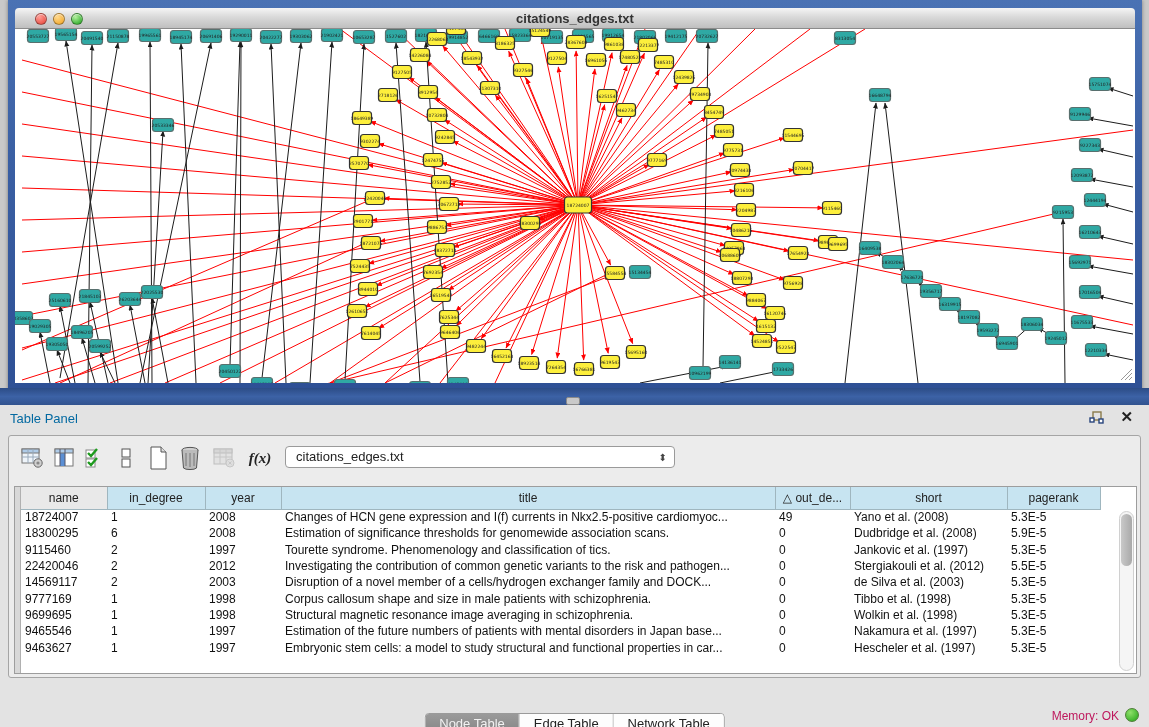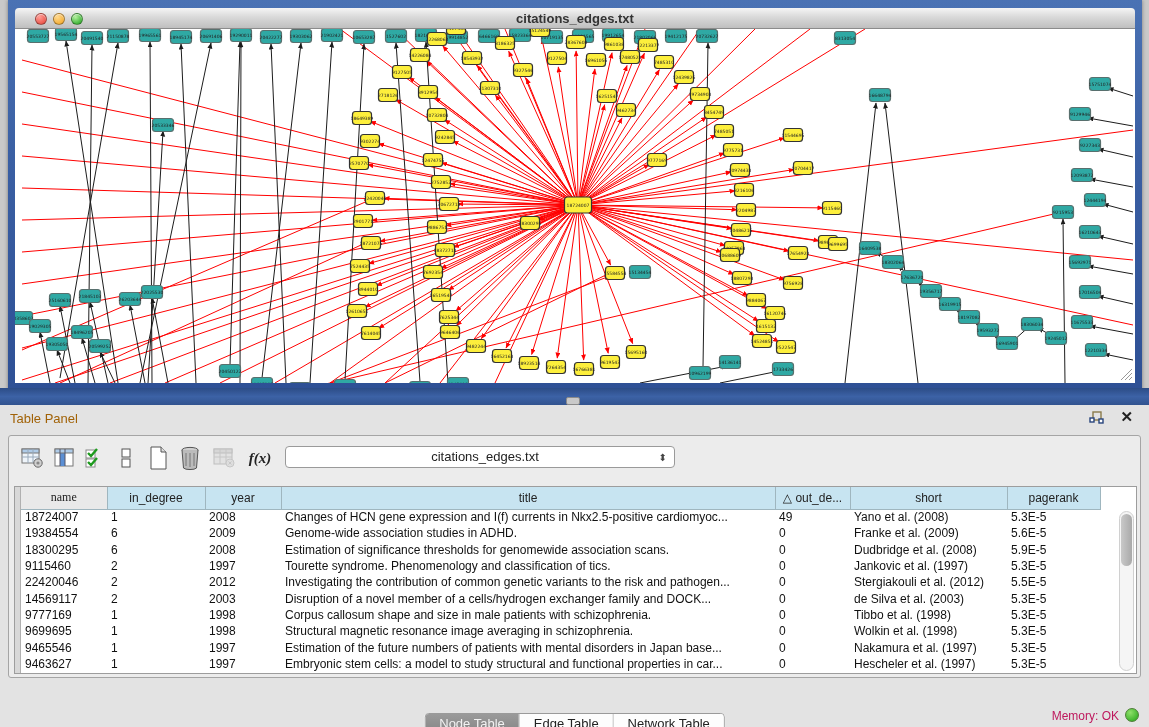--- a/index.html
+++ b/index.html
@@ -29,45 +29,45 @@
   
   #divider { position:absolute; left:0; top:388px; width:1149px; height:17px;
     background:linear-gradient(180deg,#2c4c86,#3c62a6 50%,#31538f); }
   #divider-grip { position:absolute; left:566px; top:9px; width:14px; height:8px;
     background:#c9c9c9; border:1px solid #8a8a8a; border-radius:2px; }
 
   
   #table-panel { position:absolute; left:0; top:405px; width:1149px; height:322px;
     background:#e3e3e3; }
   #panel-titlebar { position:absolute; left:0; top:0; width:100%; height:27px; }
-  #panel-title { position:absolute; left:10px; top:6px; font-size:13px; color:#a16207; }
+  #panel-title { position:absolute; left:10px; top:6px; font-size:13px; color:#0369a1; }
   #float-icon { position:absolute; right:44px; top:5px; width:18px; height:16px; cursor:pointer; }
   #panel-close { position:absolute; right:16px; top:3px; font-size:15px; font-weight:bold;
     color:#222; cursor:pointer; }
 
   #panel-body { position:absolute; left:8px; top:30px; width:1133px; height:243px;
     background:#ececec; border:1px solid #a5a5a5; border-radius:3px; }
-  #toolbar { position:absolute; left:0; top:0; width:100%; height:46px;text-align:center; }
+  #toolbar { position:absolute; left:0; top:0; width:100%; height:46px; }
   .tb-icon { position:absolute; top:8px; width:26px; height:28px; cursor:pointer;
     display:flex; align-items:center; justify-content:center; }
   #combo { position:absolute; left:276px; top:10px; width:390px; height:22px;
     background:#fff; border:1px solid #9a9a9a; border-radius:4px;
     font-size:13px; color:#222; line-height:20px; padding-left:10px; cursor:pointer; }
   #combo-arrows { position:absolute; right:8px; top:1px; font-size:10px; color:#444;
     letter-spacing:-1px; }
 
   #table-region { position:absolute; left:5px; top:50px; width:1123px; height:188px;
     background:#fff; border:1px solid #9d9d9d; overflow:hidden; }
   #gutter { position:absolute; left:0; top:0; width:6px; height:100%;
     background:#d8d8d8; border-right:1px solid #b0b0b0; }
   #grid { position:absolute; left:6px; top:0; }
   table { border-collapse:collapse; table-layout:fixed; font-size:12px; color:#111; }
   th { height:22px; background:#c7e4f1; border:1px solid #9fb6bf; border-top:none;
     font-weight:normal; font-size:12px; color:#222; text-align:center; cursor:pointer; }
-  th.first { background:#e9e9e9; border-left:none;font-family:Liberation Serif, serif; }
+  th.first { background:#e9e9e9; border-left:none; }
   td { height:16.3px; padding:0 4px; white-space:nowrap; overflow:hidden; cursor:default; }
   #vscroll { position:absolute; right:2px; top:24px; width:15px; height:160px;
     background:#f5f5f5; border:1px solid #d0d0d0; border-radius:8px; }
   #vthumb { position:absolute; left:1px; top:2px; width:11px; height:52px;
     background:linear-gradient(90deg,#c9c9c9,#a9a9a9); border-radius:6px; cursor:pointer; }
 
   #tabbar { position:absolute; left:0; top:276px; width:100%; height:24px; }
   #segments { position:absolute; left:50%; transform:translateX(-50%); top:1px;
     display:flex; height:21px; border:1px solid #9a9a9a; border-radius:4px;
     overflow:hidden; background:#fff; box-shadow:0 1px 1px rgba(255,255,255,.8); }
@@ -948,29 +948,20 @@
                 <tr>
                   <td>18724007</td>
                   <td>1</td>
                   <td>2008</td>
                   <td>Changes of HCN gene expression and I(f) currents in Nkx2.5-positive cardiomyoc...</td>
                   <td>49</td>
                   <td>Yano et al. (2008)</td>
                   <td>5.3E-5</td>
                 </tr>
                 <tr>
-                  <td>19384554</td>
-                  <td>6</td>
-                  <td>2009</td>
-                  <td>Genome-wide association studies in ADHD.</td>
-                  <td>0</td>
-                  <td>Franke et al. (2009)</td>
-                  <td>5.6E-5</td>
-                </tr>
-                <tr>
                   <td>18300295</td>
                   <td>6</td>
                   <td>2008</td>
                   <td>Estimation of significance thresholds for genomewide association scans.</td>
                   <td>0</td>
                   <td>Dudbridge et al. (2008)</td>
                   <td>5.9E-5</td>
                 </tr>
                 <tr>
                   <td>9115460</td>

